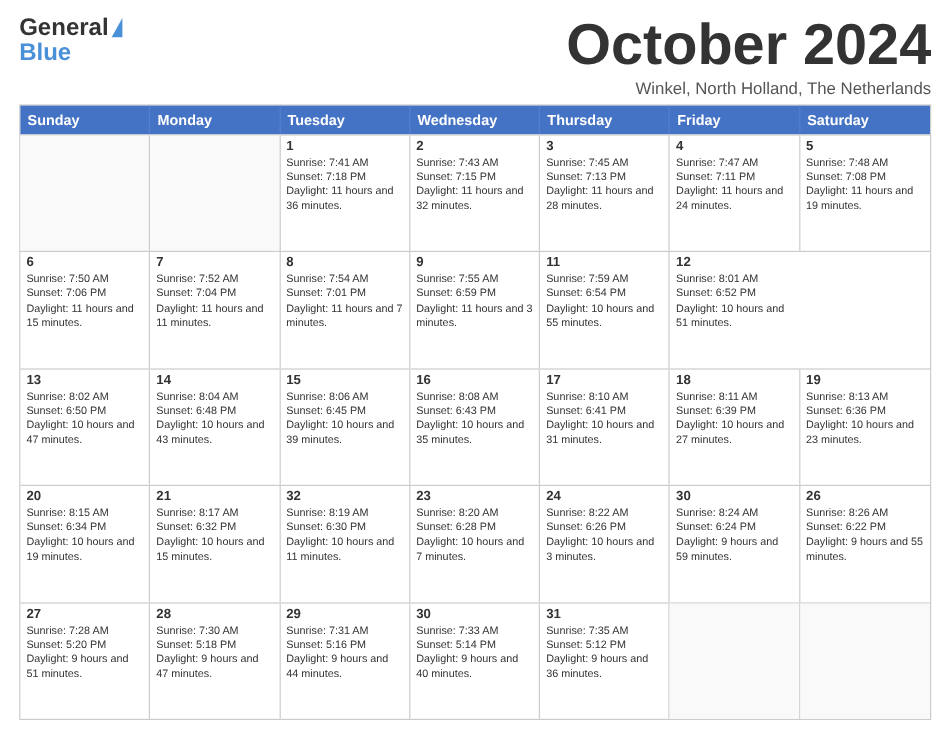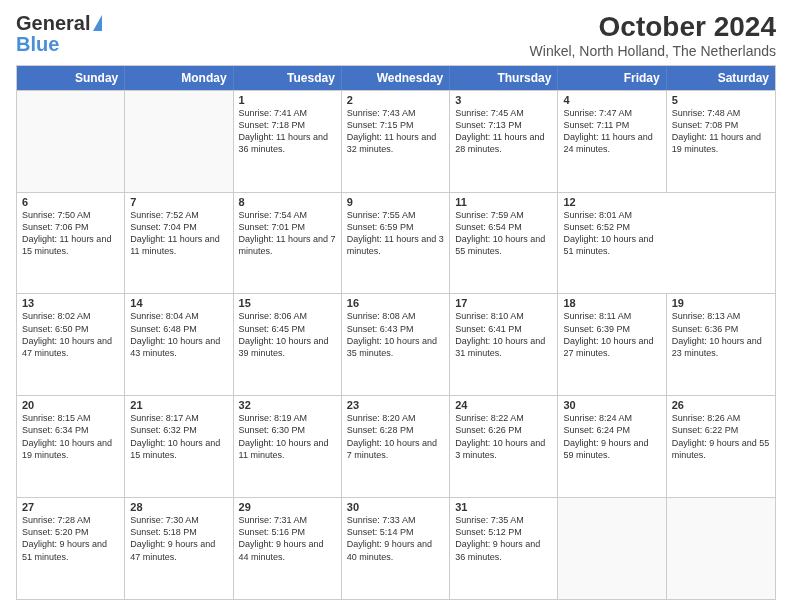--- a/index.html
+++ b/index.html
@@ -25,21 +25,21 @@
     }
     .logo {
       display: flex;
       flex-direction: column;
       align-items: flex-start;
     }
     .title-area {
       text-align: right;
     }
     .month-title {
-      font-size: 28px;
+      font-size: 48px;
       font-weight: bold;
       color: #333;
       line-height: 1.1;
     }
     .location {
       font-size: 14px;
       color: #555;
     }
     .calendar {
       flex: 1;
@@ -51,21 +51,21 @@
       display: grid;
       grid-template-columns: repeat(7, 1fr);
       background: #4472c4;
     }
     .cal-header-cell {
       color: #fff;
       font-size: 12px;
       font-weight: bold;
       padding: 5px 6px;
       border-right: 1px solid #5580cc;
-      text-align: right;
+      text-align: left;
     }
     .cal-header-cell:last-child { border-right: none; }
     .cal-body {
       flex: 1;
       display: flex;
       flex-direction: column;
     }
     .cal-row {
       display: grid;
       grid-template-columns: repeat(7, 1fr);

